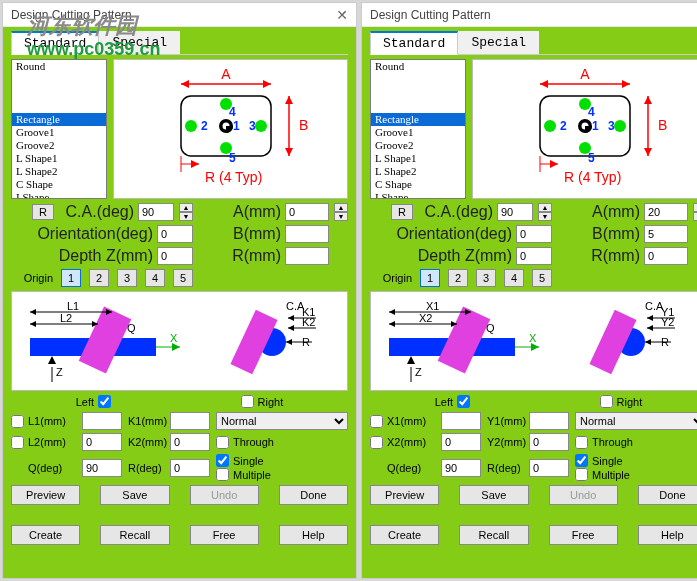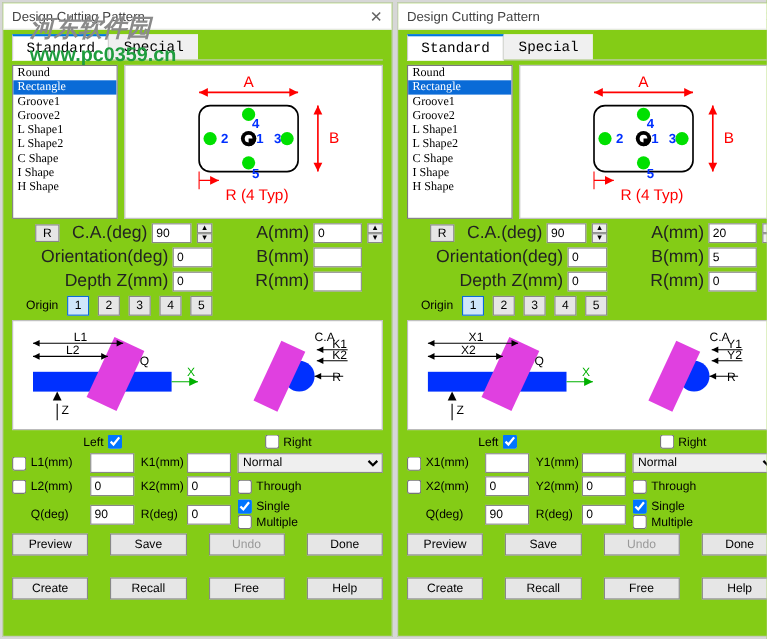--- a/index.html
+++ b/index.html
@@ -10,21 +10,21 @@
   .body { flex: 1; padding: 4px 8px 0 8px; display: flex; flex-direction: column; gap: 4px; overflow: hidden; }
   .watermark { position: absolute; top: 8px; left: 24px; z-index: 5; pointer-events: none; }
   .wm-line1 { font-size: 22px; font-style: italic; font-weight: bold; fill: #8a8a8a; }
   .wm-line2 { font-size: 18px; font-weight: bold; fill: #1f9d3e; }
   .tabs { display: flex; border-bottom: 1px solid #ccc; }
   .tab { padding: 3px 12px; font-size: 13px; border: 1px solid transparent; border-bottom: none; background: #f0f0f0; cursor: pointer; font-family: Liberation Mono, monospace; }
   .tab.active { background: #fff; border-color: #ccc; border-bottom: 1px solid #fff; margin-bottom: -1px; border-top: 2px solid #0078d7; }
   .row-top { display: flex; gap: 6px; align-items: flex-start; }
   .listbox { width: 96px; height: 140px; background: #fff; border: 1px solid #7a7a7a; overflow: auto; }
   .listitem { font-size: 11px; padding: 0 4px; line-height: 13px; cursor: pointer; white-space: nowrap; font-family: Liberation Serif, serif; }
-  .listitem.sel { background: #0a6bd7; color: #fff; }
+  .listitem.sel { background: #0a6bd7; color: #fff; margin-top: 40px; }
   .diagram { flex: 1; height: 140px; background: #fff; border: 1px solid #bbb; display: flex; align-items: center; justify-content: center; }
   svg { display: block; }
   .params { display: flex; gap: 12px; }
   .col { display: flex; flex-direction: column; gap: 4px; }
   .col.right-param { flex:1; }
   .field { display: flex; align-items: center; gap: 4px; justify-content:flex-end; }
   .field label { font-size: 16px; color: #222; min-width: 76px; text-align: right; }
   .field input[type=text] { width: 36px; height: 18px; font-size: 11px; padding: 0 3px; border: 1px solid #888; background:#fff; }
   .spin { display:flex; flex-direction:column; margin-left:1px;}
   .spinbtn { width:14px; height:9px; border:1px solid #888; background:#eee; font-size:7px; line-height:7px; text-align:center; cursor:pointer;}

